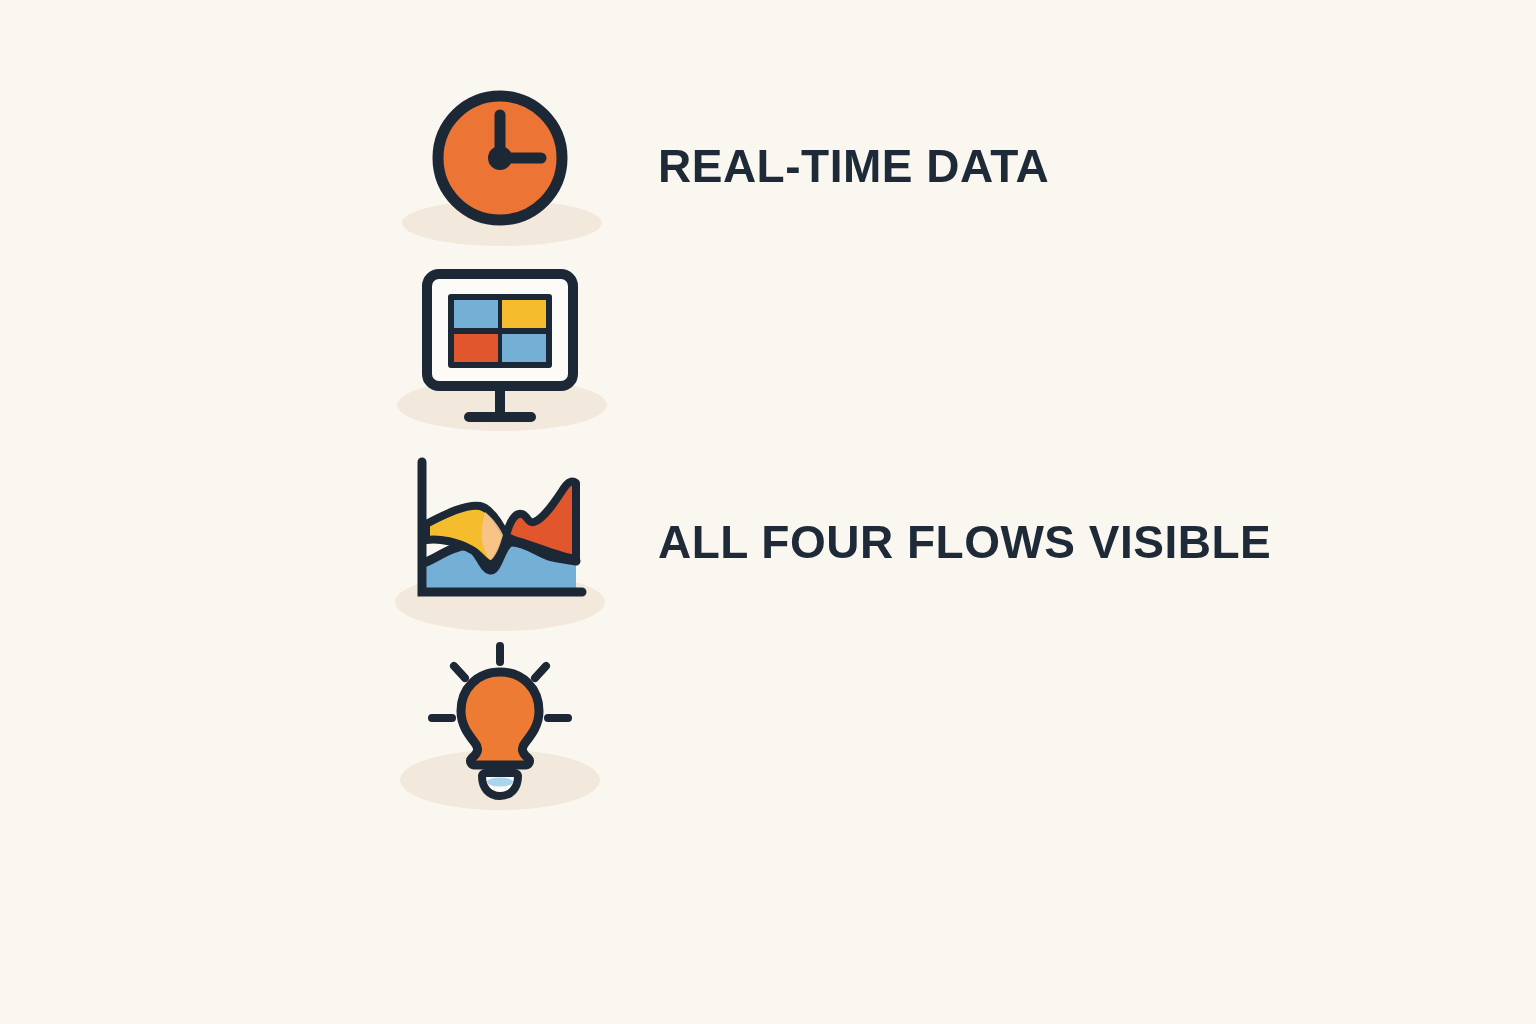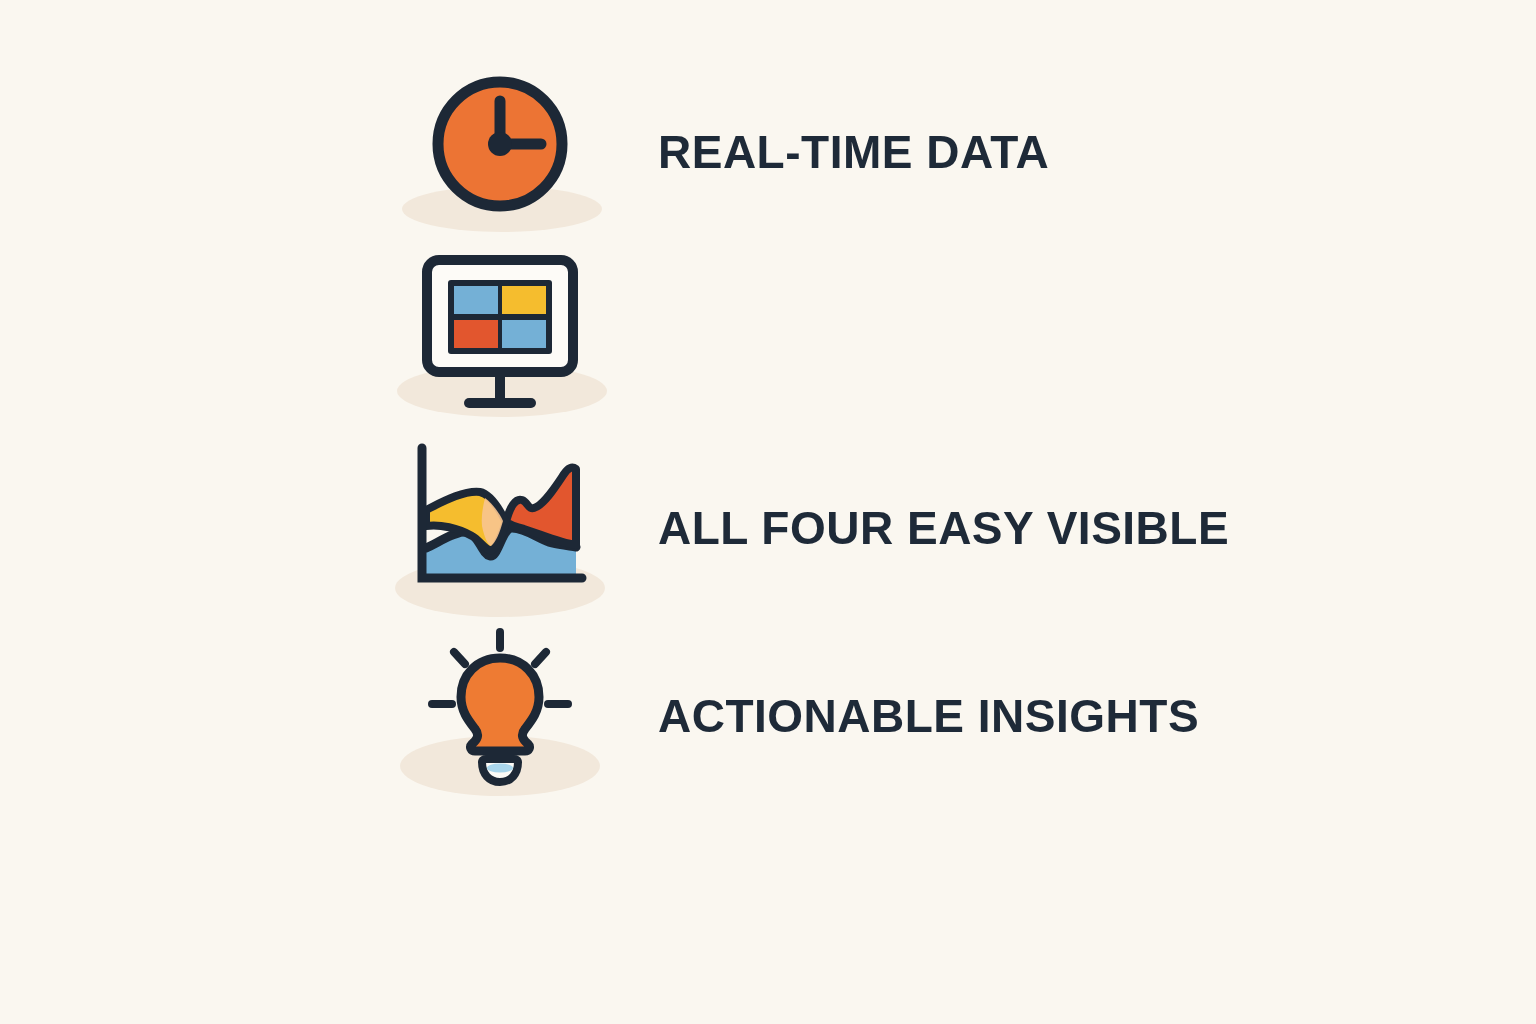--- a/index.html
+++ b/index.html
@@ -9,21 +9,21 @@
   body {
     width: 1536px;
     height: 1024px;
     background: #faf7f0;
     font-family: "Liberation Sans", sans-serif;
     overflow: hidden;
     position: relative;
   }
   .feature-list {
     position: absolute;
-    top: 58px;
+    top: 72px;
     left: 0;
     width: 1536px;
   }
   .feature-row {
     height: 188px;
     display: flex;
     align-items: center;
   }
   .icon-wrap {
     width: 240px;
@@ -90,37 +90,36 @@
         <path d="M26,112 C38,107 56,94 68,96 C78,98 82,118 90,120 C98,122 102,92 112,92 C126,92 140,104 152,107 C160,109 170,110 176,111" fill="none" stroke="#1d2836" stroke-width="9" stroke-linecap="round"></path>
 
         <path d="M106,86 C110,70 116,62 122,64 C128,66 128,74 134,72 C144,69 156,50 164,38 C168,32 172,30 176,33 L176,109 C160,107 140,98 124,93 C116,91 110,89 106,86 Z" fill="#e2562e" stroke="#1d2836" stroke-width="8" stroke-linejoin="round"></path>
 
         <path d="M26,74 C42,66 64,54 80,56 C90,58 100,74 106,86 C102,98 98,110 92,114 C86,116 80,104 72,100 C58,92 40,88 26,90 Z" fill="#f5bd2e" stroke="#1d2836" stroke-width="8" stroke-linejoin="round"></path>
         <path d="M85,62 C93,68 100,78 103,85 C100,96 96,106 91,110 C87,108 84,100 82,90 C81,80 83,70 85,62 Z" fill="#f8c490" opacity="0.9"></path>
 
         <path d="M22,12 V142 H182" fill="none" stroke="#1d2836" stroke-width="9" stroke-linecap="round"></path>
       </svg>
     </div>
-    <div class="feature-label">ALL FOUR EASY VISIBLE</div>
+    <div class="feature-label">ALL FOUR FLOWS VISIBLE</div>
   </div>
 
 
   <div class="feature-row">
     <div class="icon-wrap">
       <svg viewBox="0 0 200 184">
         <ellipse cx="100" cy="142" rx="100" ry="30" fill="#f2e8db"></ellipse>
 
         <line x1="100" y1="8" x2="100" y2="24" stroke="#1d2836" stroke-width="8" stroke-linecap="round"></line>
         <line x1="54" y1="28" x2="65" y2="40" stroke="#1d2836" stroke-width="8" stroke-linecap="round"></line>
         <line x1="146" y1="28" x2="135" y2="40" stroke="#1d2836" stroke-width="8" stroke-linecap="round"></line>
         <line x1="32" y1="80" x2="52" y2="80" stroke="#1d2836" stroke-width="8" stroke-linecap="round"></line>
         <line x1="148" y1="80" x2="168" y2="80" stroke="#1d2836" stroke-width="8" stroke-linecap="round"></line>
 
         <path d="M100,34 C77,34 61,51 61,73 C61,87 68,96 75,105 C80,111 77,116 72,120 C69,123 71,127 75,127 L125,127 C129,127 131,123 128,120 C123,116 120,111 125,105 C132,96 139,87 139,73 C139,51 123,34 100,34 Z" fill="#ee7b33" stroke="#1d2836" stroke-width="9" stroke-linejoin="round"></path>
 
         <path d="M82,138 C82,136 84,135 86,135 L114,135 C116,135 118,136 118,138 C118,150 111,158 100,158 C89,158 82,150 82,138 Z" fill="#fdfbf7" stroke="#1d2836" stroke-width="8" stroke-linejoin="round"></path>
         <ellipse cx="100" cy="144" rx="13" ry="4.5" fill="#a9d6ec"></ellipse>
       </svg>
     </div>
-    <div class="feature-label">ACTIONABLE INSIGHTS</div>
   </div>
 
 </div>
 
 </body></html>

